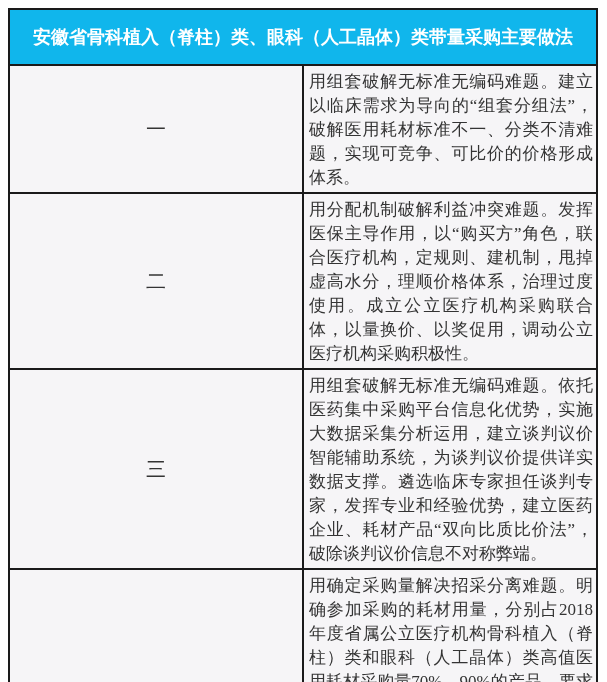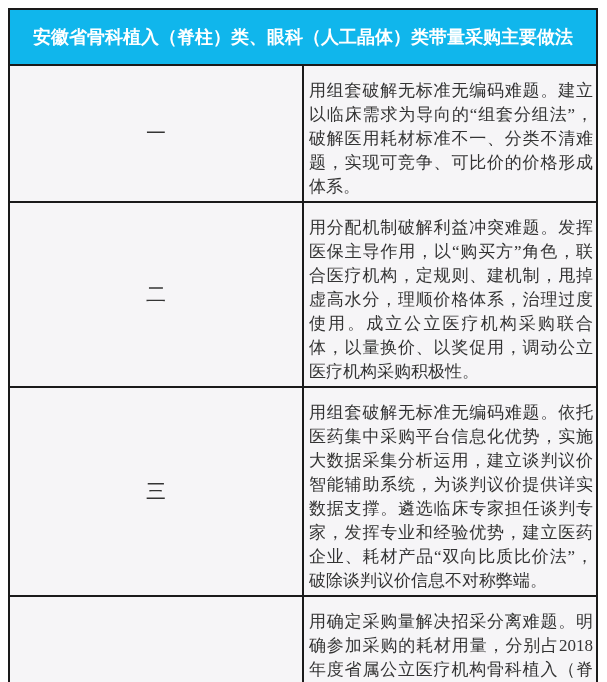--- a/index.html
+++ b/index.html
@@ -49,21 +49,21 @@
     font-size: 20px;
   }
   td.text-cell {
     background: #f6f5f7;
     color: #343434;
     font-size: 17px;
     line-height: 24px;
     text-align: justify;
     text-justify: inter-ideograph;
     vertical-align: middle;
-    padding: 13px 3px 2px 5px;
+    padding: 4px 3px 2px 5px;
     word-break: break-all;
   }
   tbody tr:nth-child(1) { height: 110px; }
   tbody tr:nth-child(2) { height: 125px; }
   tbody tr:nth-child(3) { height: 125px; }
   tbody tr:nth-child(4) { height: 125px; }
   tbody tr:nth-child(5) { height: 122px; }
 </style>
 </head>
 <body>

